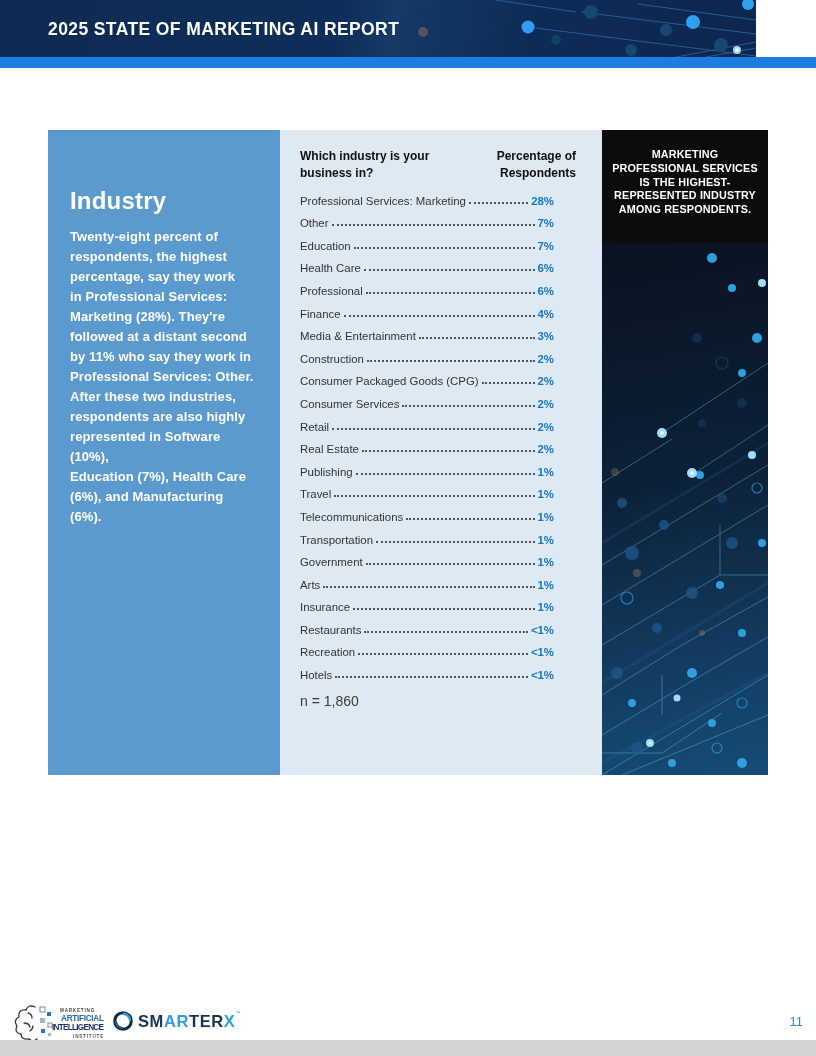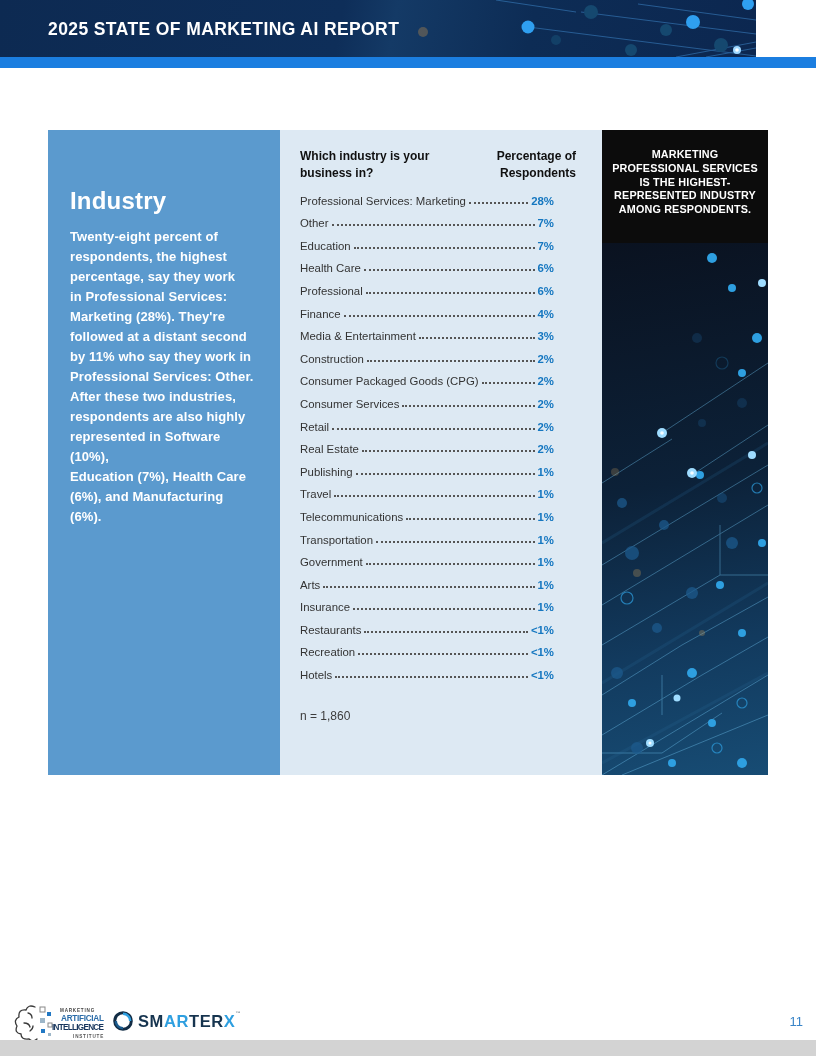--- a/index.html
+++ b/index.html
@@ -29,21 +29,21 @@
 
   .panel-mid { width:322px; height:100%; background:#dde9f3; padding:18px 48px 0 20px; }
   .table-head { display:flex; justify-content:space-between; margin-right:-22px; }
   .table-question { font-size:12px; font-weight:bold; color:#101010; line-height:17px; white-space:pre-line; }
   .table-value-header { font-size:12px; font-weight:bold; color:#101010; line-height:17px; white-space:pre-line; text-align:right; }
   .rows { margin-top:5px; }
   .row { display:flex; align-items:flex-end; height:22.6px; font-size:11.4px; color:#333333; }
   .row .lbl { white-space:nowrap; padding-bottom:3px; }
   .row .dots { flex:1; border-bottom:2px dotted #555555; margin:0 3px 6px 3px; min-width:8px; }
   .row .val { font-weight:bold; color:#1577c0; padding-bottom:3px; white-space:nowrap; }
-  .sample-note { margin-top:25px; font-size:12px; color:#3c3c3c; }
+  .sample-note { margin-top:9px; font-size:14px; color:#3c3c3c; }
 
   .panel-right { width:166px; height:100%; display:flex; flex-direction:column; }
   .callout {
     height:113px; background:#0c0c0c; color:#ffffff;
     font-size:10.8px; font-weight:bold; line-height:13.8px; letter-spacing:0.15px;
     text-align:center; padding:18px 6px 0 6px; white-space:pre-line;
   }
   .tech-image {
     flex:1; position:relative; overflow:hidden;
     background:linear-gradient(170deg,#0a1220 0%, #0c2138 45%, #123túa 0, #123a5e 75%, #174c74 100%);

